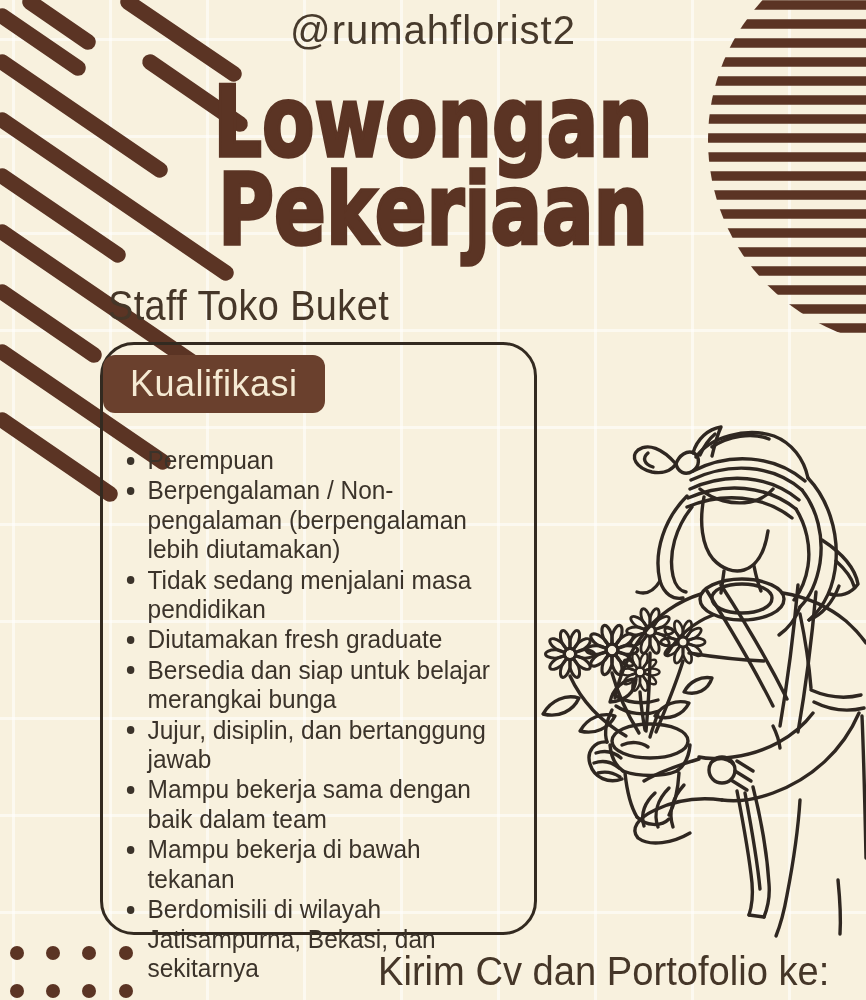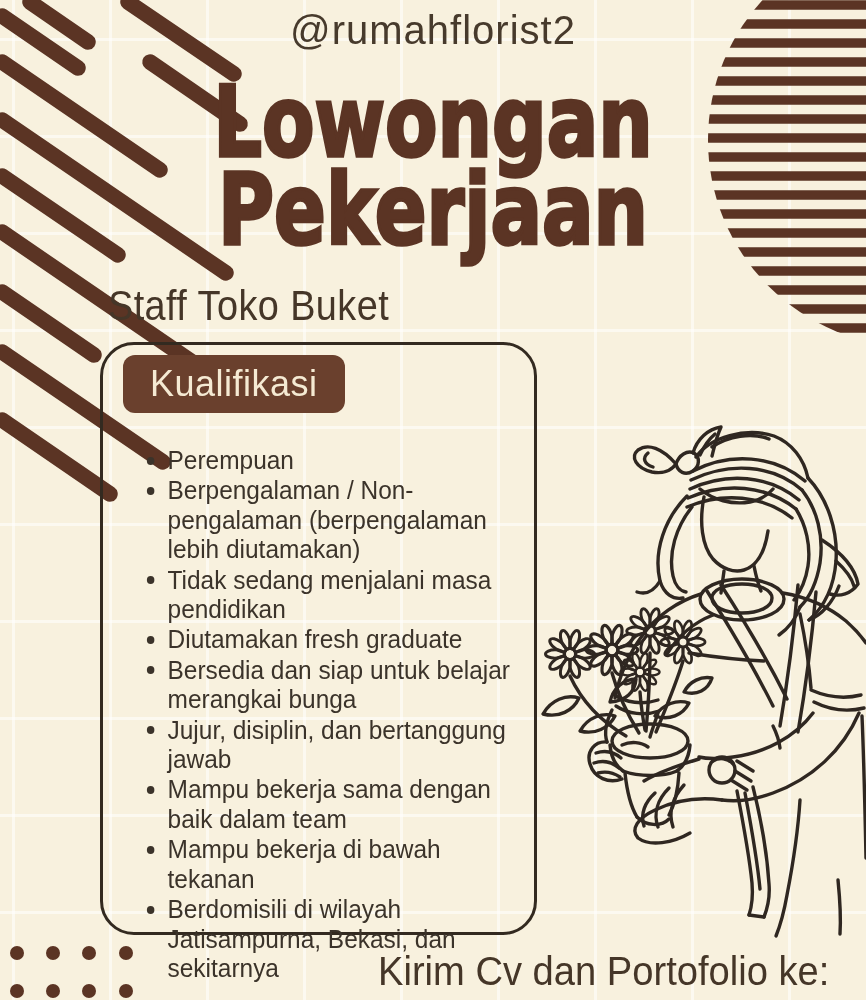--- a/index.html
+++ b/index.html
@@ -26,21 +26,21 @@
     -webkit-text-stroke:3.5px #5b3424;
     transform:scaleX(.78);transform-origin:50% 0;
   }
   .role{
     position:absolute;left:108px;top:282px;font-size:42px;color:#453628;
     transform:scaleX(.9);transform-origin:0 0;letter-spacing:.5px;
   }
   .card{
     position:absolute;left:100px;top:342px;width:437px;height:593px;
     border:3px solid #332a20;border-radius:34px;box-sizing:border-box;
-    padding:10px 0 0 20px;
+    padding:10px 0 0 0;
   }
   .badge{
     display:inline-block;background:#6a402d;color:#f5ead3;
     border-radius:12px;padding:6px 27px;font-size:36px;line-height:46px;
     letter-spacing:.5px;
   }
   ul.quals{
     list-style:none;margin:33px 0 0 22px;padding:0;width:402px;
     font-size:26px;line-height:29.4px;color:#3b332a;
     transform:scaleX(.94);transform-origin:0 0;

